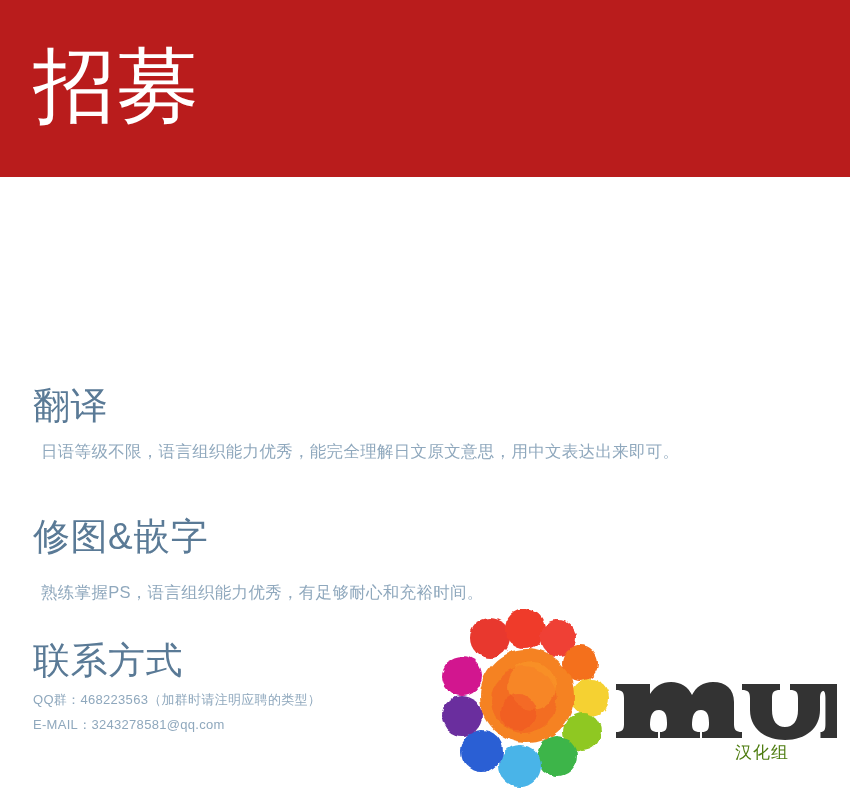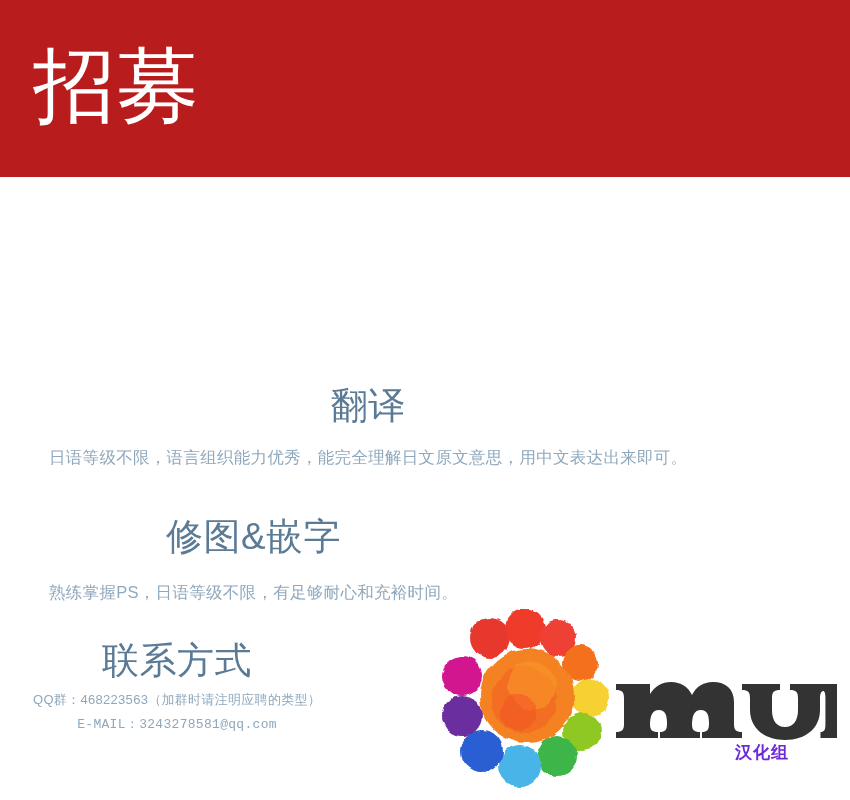--- a/index.html
+++ b/index.html
@@ -37,56 +37,55 @@
 
   
   .content {
     position: relative;
     padding: 0 0 0 33px;
   }
 
   .section {
     position: absolute;
     left: 33px;
-    text-align: center;
   }
   .section-translate { top: 207px; }
   .section-retouch   { top: 338px; }
   .section-contact   { top: 462px; }
 
   .section-heading {
     font-size: 37px;
     line-height: 44px;
     color: #5a7a96;
     font-weight: 400;
     margin: 0 0 10px 0;
     letter-spacing: 0.5px;
     white-space: nowrap;
   }
   .section-body {
     font-size: 16.5px;
     line-height: 26px;
     color: #8fa8bd;
-    margin: 16px;
+    margin: 8px;
     letter-spacing: 0.3px;
     white-space: nowrap;
   }
   .section-retouch .section-heading { margin-bottom: 20px; }
   .section-contact .section-heading { margin-bottom: 4px; }
 
   .contact-lines p {
     margin: 0;
     font-size: 13px;
     line-height: 25px;
     color: #8fa8bd;
     letter-spacing: 0.3px;
     white-space: nowrap;
   }
   .mono-ish {
-    font-family: Liberation Mono, monospace;
+    font-family: Liberation Sans, sans-serif;
     font-size: 15px;
     letter-spacing: 0;
   }
 
   
   .logo {
     position: absolute;
     left: 440px;
     top: 608px;
     width: 400px;
@@ -105,43 +104,43 @@
     top: 56px;
     width: 225px;
     height: 80px;
   }
   .logo-sub {
     position: absolute;
     left: 295px;
     top: 135px;
     font-size: 17px;
     line-height: 20px;
-    color: #6d28d9;
-    font-weight: 700;
+    color: #4d7c0f;
+    font-weight: 400;
     letter-spacing: 1px;
     white-space: nowrap;
   }
 </style>
 </head>
 <body>
 
 <div class="header-band">
   <div class="header-title">招募</div>
 </div>
 
 <div class="content">
 
   <div class="section section-translate">
     <h2 class="section-heading">翻译</h2>
     <p class="section-body">日语等级不限，语言组织能力优秀，能完全理解日文原文意思，用中文表达出来即可。</p>
   </div>
 
   <div class="section section-retouch">
     <h2 class="section-heading">修图&amp;嵌字</h2>
-    <p class="section-body">熟练掌握PS，日语等级不限，有足够耐心和充裕时间。</p>
+    <p class="section-body">熟练掌握PS，语言组织能力优秀，有足够耐心和充裕时间。</p>
   </div>
 
   <div class="section section-contact">
     <h2 class="section-heading">联系方式</h2>
     <div class="contact-lines">
       <p>QQ群：468223563（加群时请注明应聘的类型）</p>
       <p class="mono-ish">E-MAIL：3243278581@qq.com</p>
     </div>
   </div>
 

